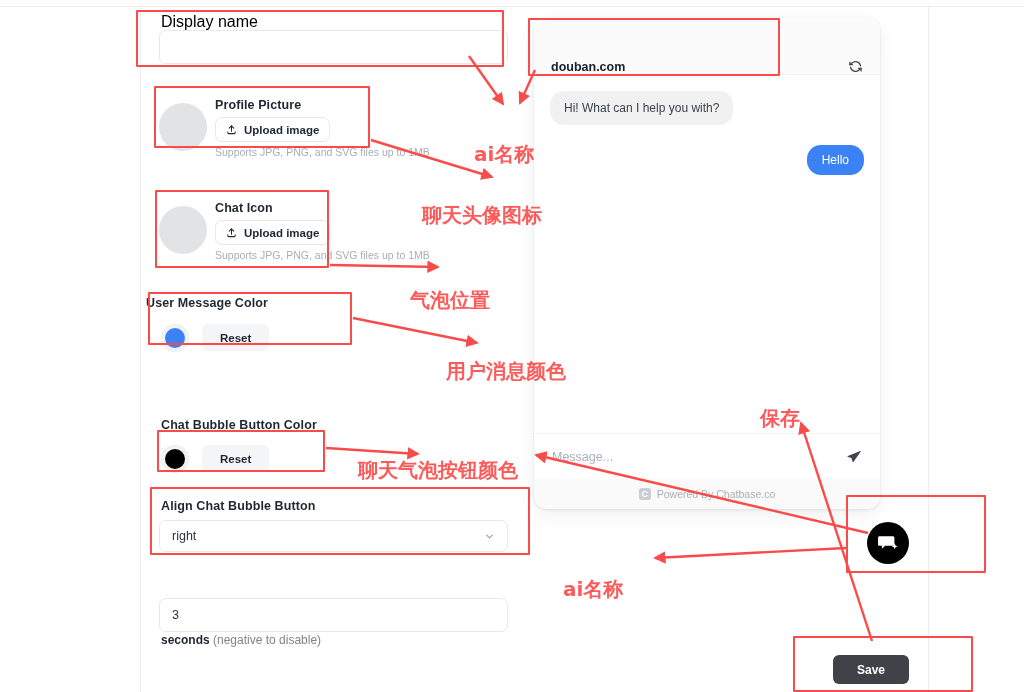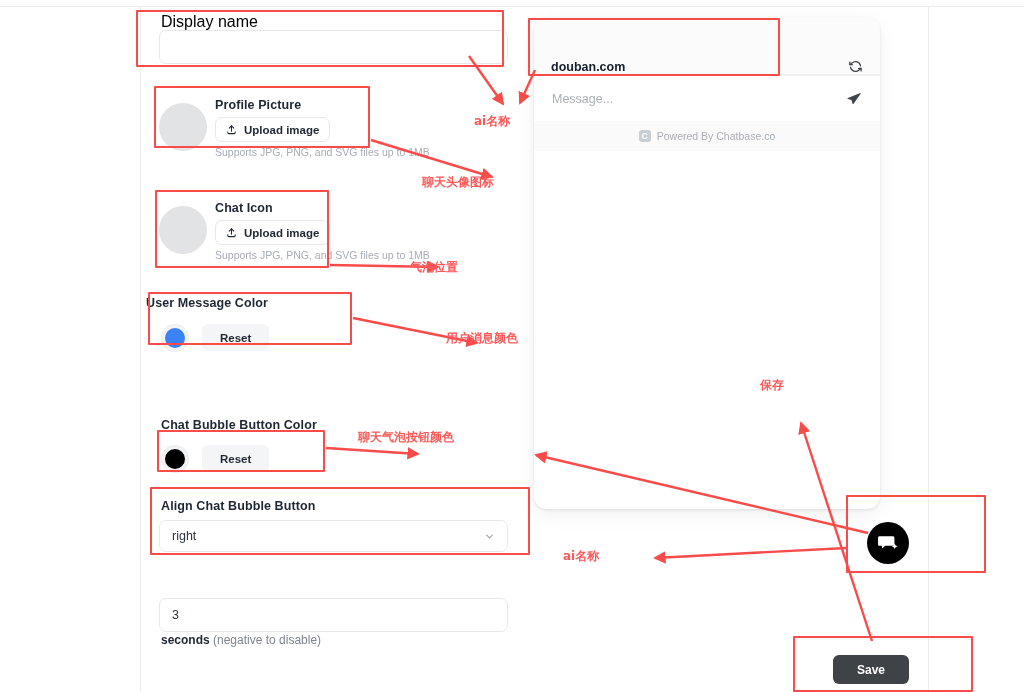--- a/index.html
+++ b/index.html
@@ -115,22 +115,22 @@
     font-size: 12px; font-weight: bold; display: flex; align-items: center; justify-content: center;
     font-family: "Liberation Sans", sans-serif; border: none;
   }
 
   
   .ann-layer { position: absolute; inset: 0; pointer-events: none; }
   .ann-box {
     position: absolute; border: 2.5px solid #fa4b4b; border-radius: 1px;
   }
   .ann-text {
-    position: absolute; color: #fd5a5a; font-size: 12px; font-weight: bold;
-    white-space: nowrap; font-family: "DejaVu Sans", sans-serif;
+    position: absolute; color: #fd5a5a; font-size: 20px; font-weight: bold;
+    white-space: nowrap; font-family: "DejaVu Sans", sans-serif; margin-top: 28px;
   }
 
   
   .watermark {
     position: absolute; left: 333px; top: 641px;
     font-size: 31px; font-weight: bold; letter-spacing: 1px;
     font-family: "DejaVu Sans", sans-serif;
     background: linear-gradient(100deg,#f9a0a3 0%,#f7b6b8 26%,#e6e7e8 52%,#dcdee0 100%);
     -webkit-background-clip: text; background-clip: text;
     -webkit-text-fill-color: transparent; color: transparent;
@@ -217,20 +217,28 @@
       <span style="display:flex;">
         <svg width="15" height="15" viewBox="0 0 24 24" fill="none" stroke="#3f464e" stroke-width="2" stroke-linecap="round" stroke-linejoin="round">
           <path d="M20 11a8 8 0 0 0-13.6-4.5L3 9"></path>
             <path d="M3 5v4h4"></path>
           <path d="M4 13a8 8 0 0 0 13.6 4.5L21 15"></path>
             <path d="M21 19v-4h-4"></path>
         </svg>
       </span>
     </div>
 
+    <div class="chat-body">
+      <div>
+        <span class="bubble-bot">Hi! What can I help you with?</span>
+      </div>
+      <div class="row-user">
+        <span class="bubble-user" id="user-bubble" style="background: rgb(59, 130, 246);">Hello</span>
+      </div>
+    </div>
 
     <div class="chat-input-row">
       <span class="chat-input-ph">Message...</span>
       <span style="display:flex;">
         <svg width="16" height="16" viewBox="0 0 24 24" fill="#3f464e" stroke="none">
           <path d="M21.4 3.1 2.8 10.4c-.8.3-.8 1.4.1 1.6l5.3 1.6 1.6 5.4c.2.9 1.3.9 1.6.1L21.9 4.2c.3-.7-.1-1.3-.5-1.1z"></path>
         </svg>
       </span>
     </div>
 

